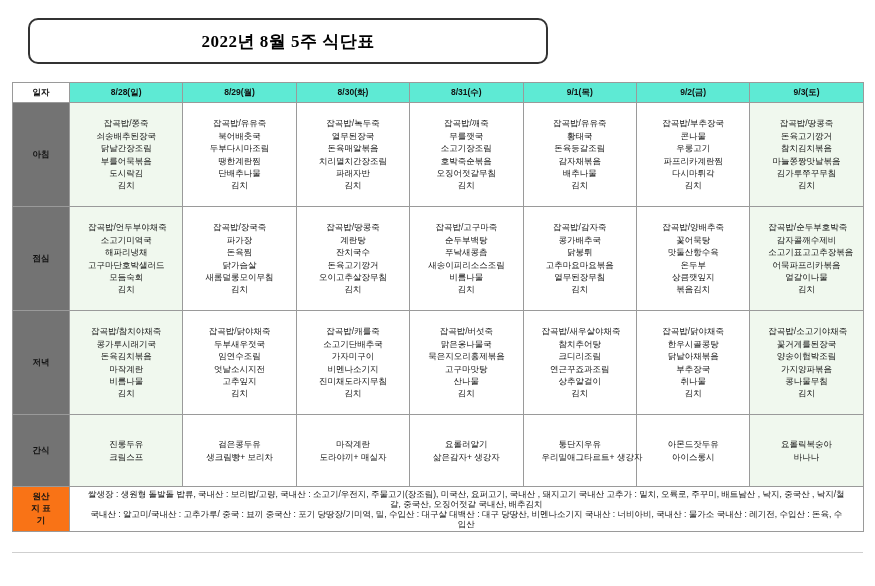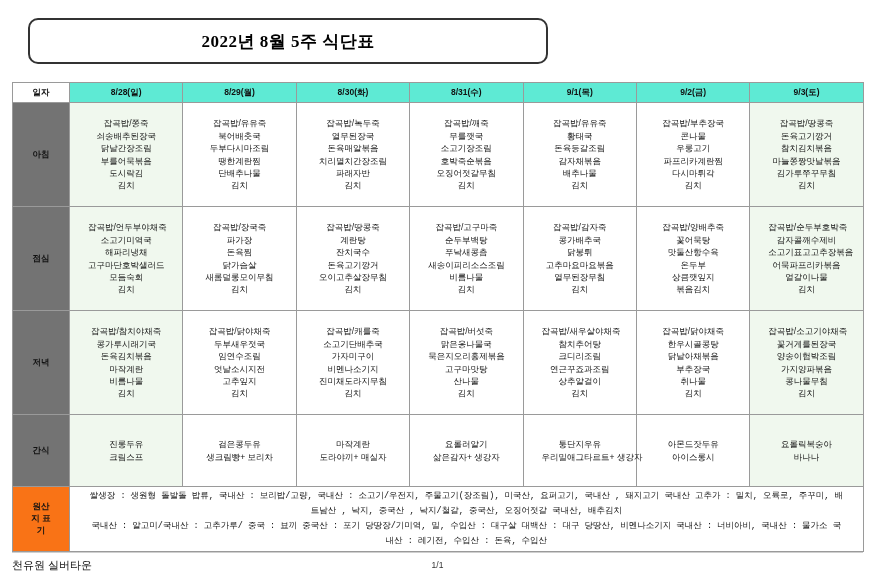--- a/index.html
+++ b/index.html
@@ -84,24 +84,23 @@
 
   
   td.origin-label {
     font-size: 10.5px; font-weight: bold;
     height: 34px;
     background: #f97316;
   }
   td.origin-text {
     text-align: left;
     font-size: 5.2px;
-    line-height: 15px;
+    line-height: 10px;
     padding: 3px 4px;
     color: #222;
-    font-family: Liberation Mono, monospace;
   }
 
   
   .footer {
     position: absolute;
     left: 12px; top: 558px;
     width: 851px;
     height: 22px;
   }
   .footer-left {
@@ -365,18 +364,14 @@
         <td class="origin-label">원산지 표기</td>
         <td class="origin-text" colspan="7">
           <div>쌀생장 : 생원형  돌발돌  밥류, 국내산 : 보리밥/고량, 국내산 : 소고기/우전지, 주물고기(장조림), 미국산, 요퍼고기, 국내산 , 돼지고기 국내산 고추가 : 밑치, 오륙로, 주꾸미, 배트남산 , 낙지, 중국산 , 낙지/철갈, 중국산, 오징어젓갈 국내산, 배추김치</div>
           <div>국내산 : 알고미/국내산 : 고추가루/ 중국 : 뵤끼  중국산 : 포기 당땅장/기미역, 밀, 수입산 : 대구살  대백산 : 대구  당땅산, 비멘나소기지 국내산 : 너비아비, 국내산 : 물가소 국내산 : 레기전, 수입산 : 돈육, 수입산</div>
         </td>
       </tr>
     </tbody>
   </table>
 
   <div class="footer-rule"></div>
-  <div class="footer">
-    <div class="footer-left">천유원 실버타운</div>
-    <div class="footer-center">1/1</div>
-  </div>
 
 </div>
 
 </body></html>

